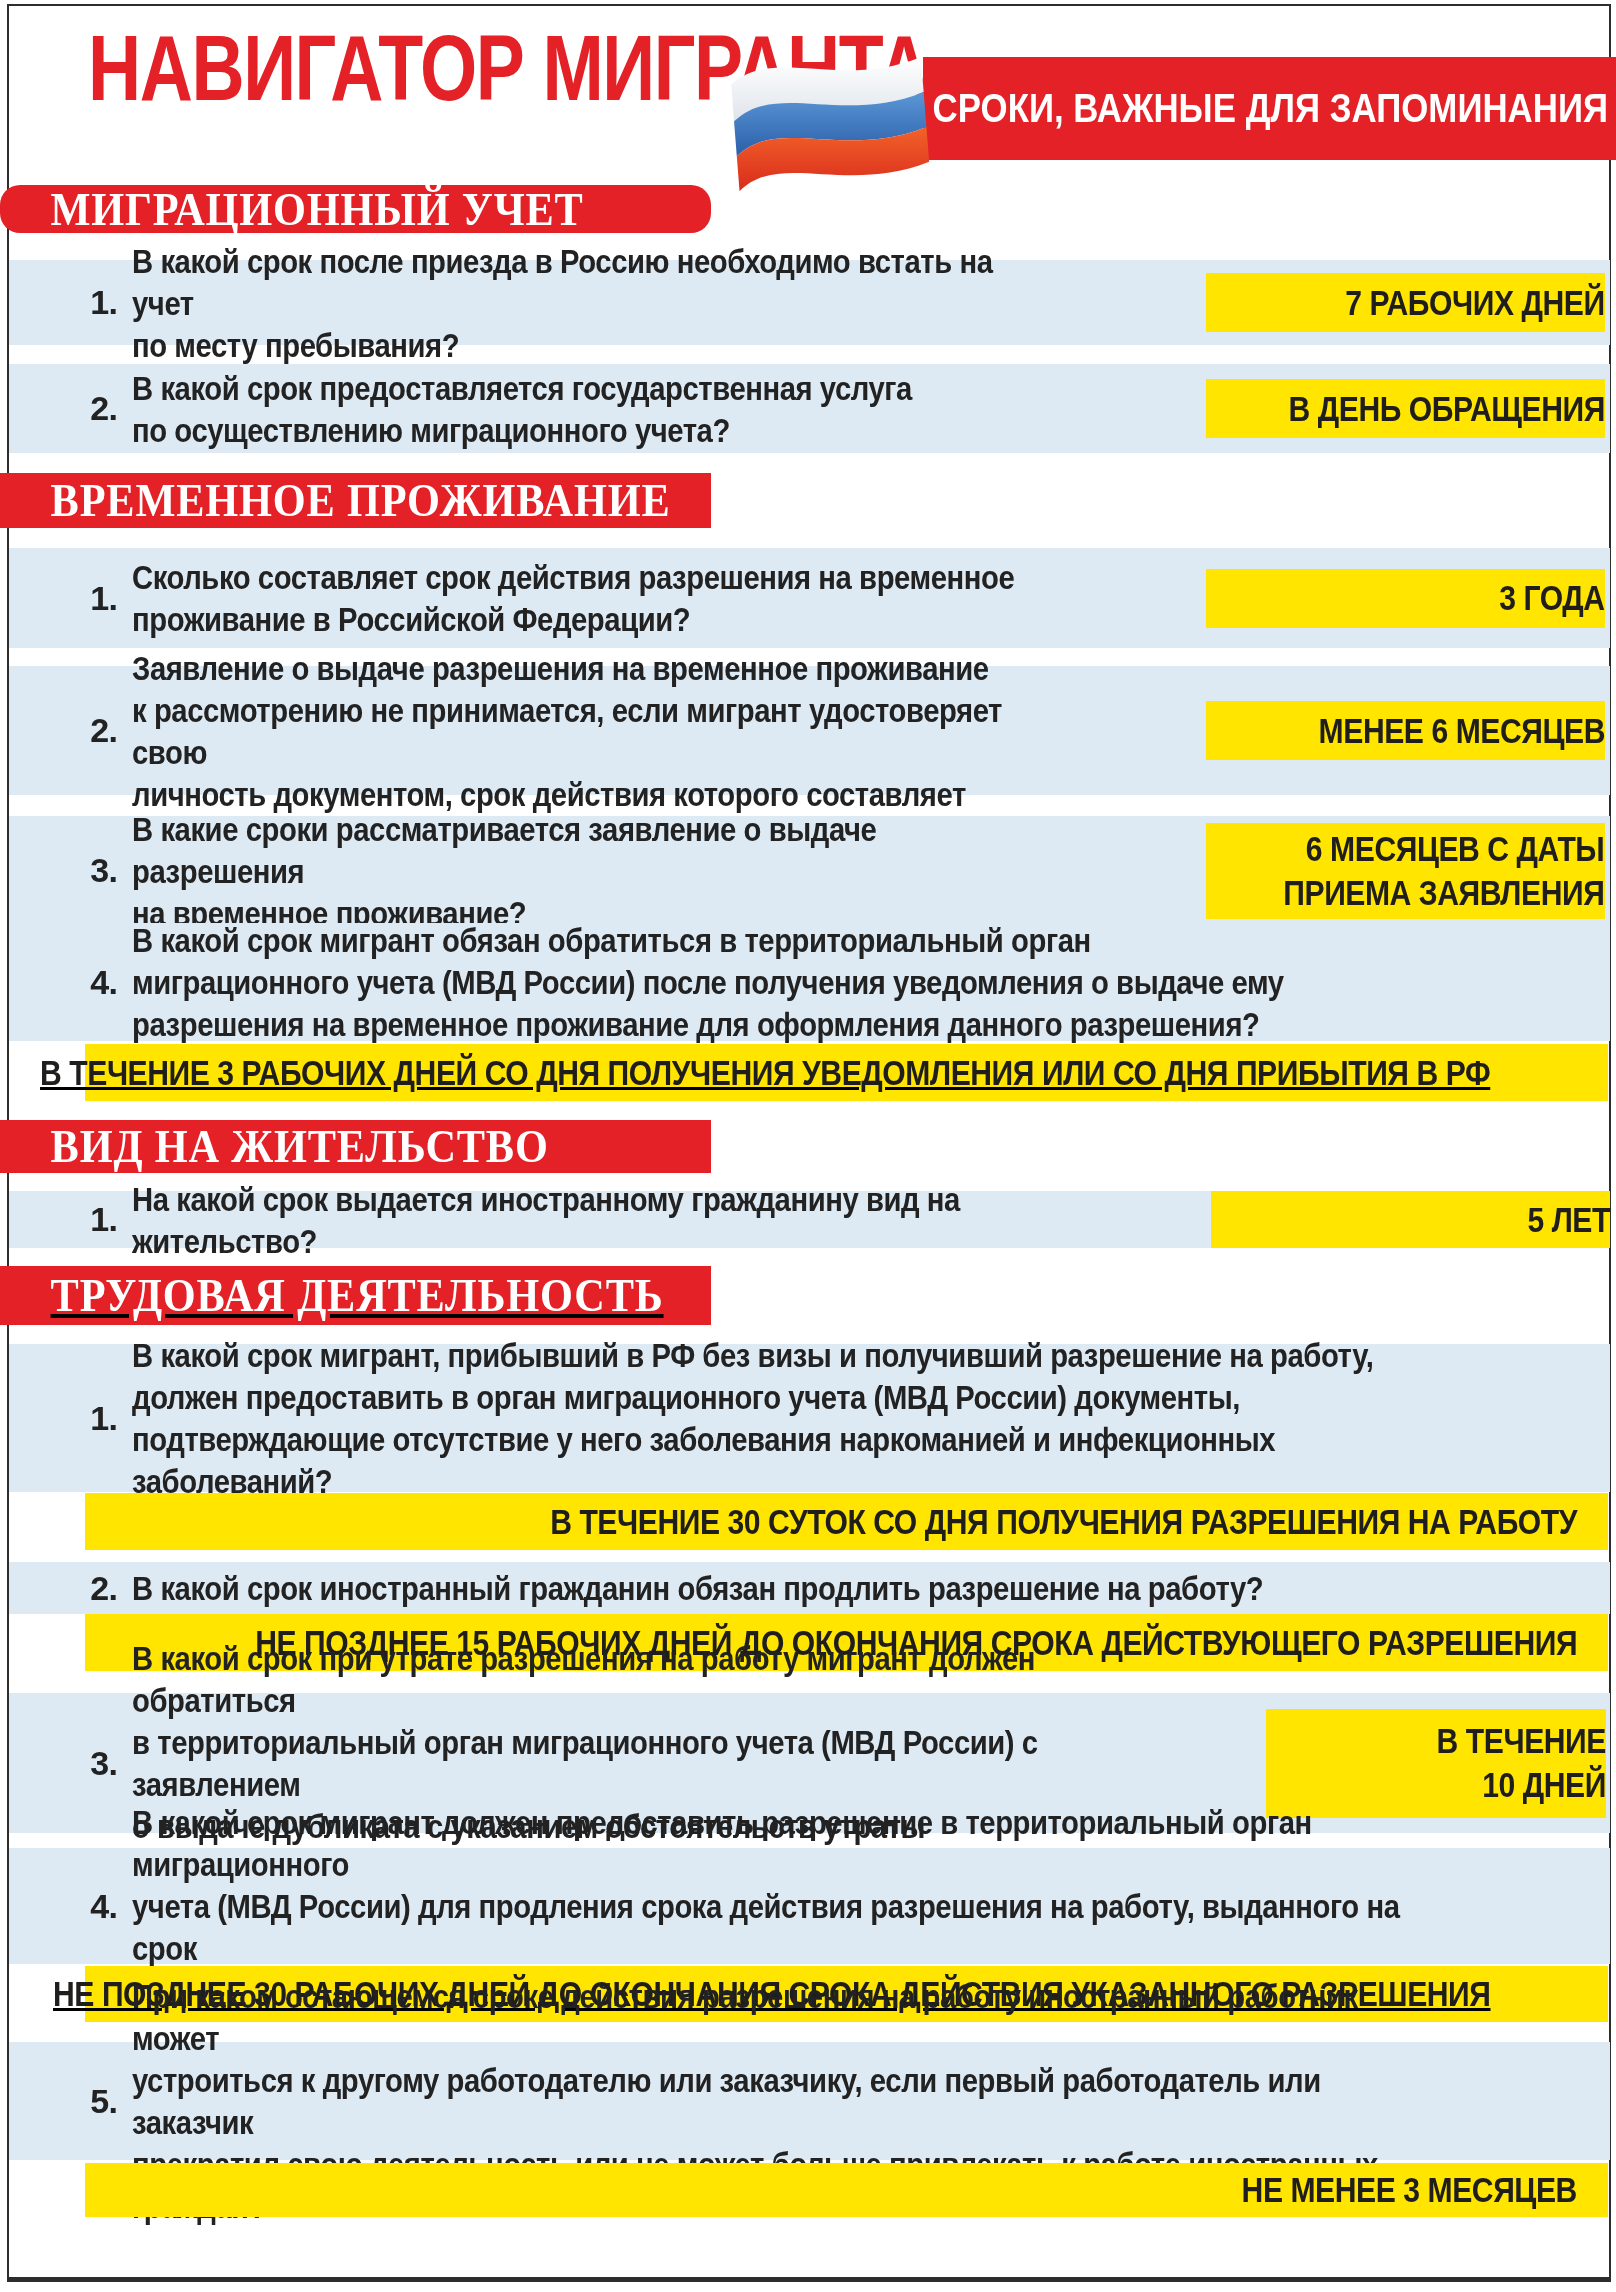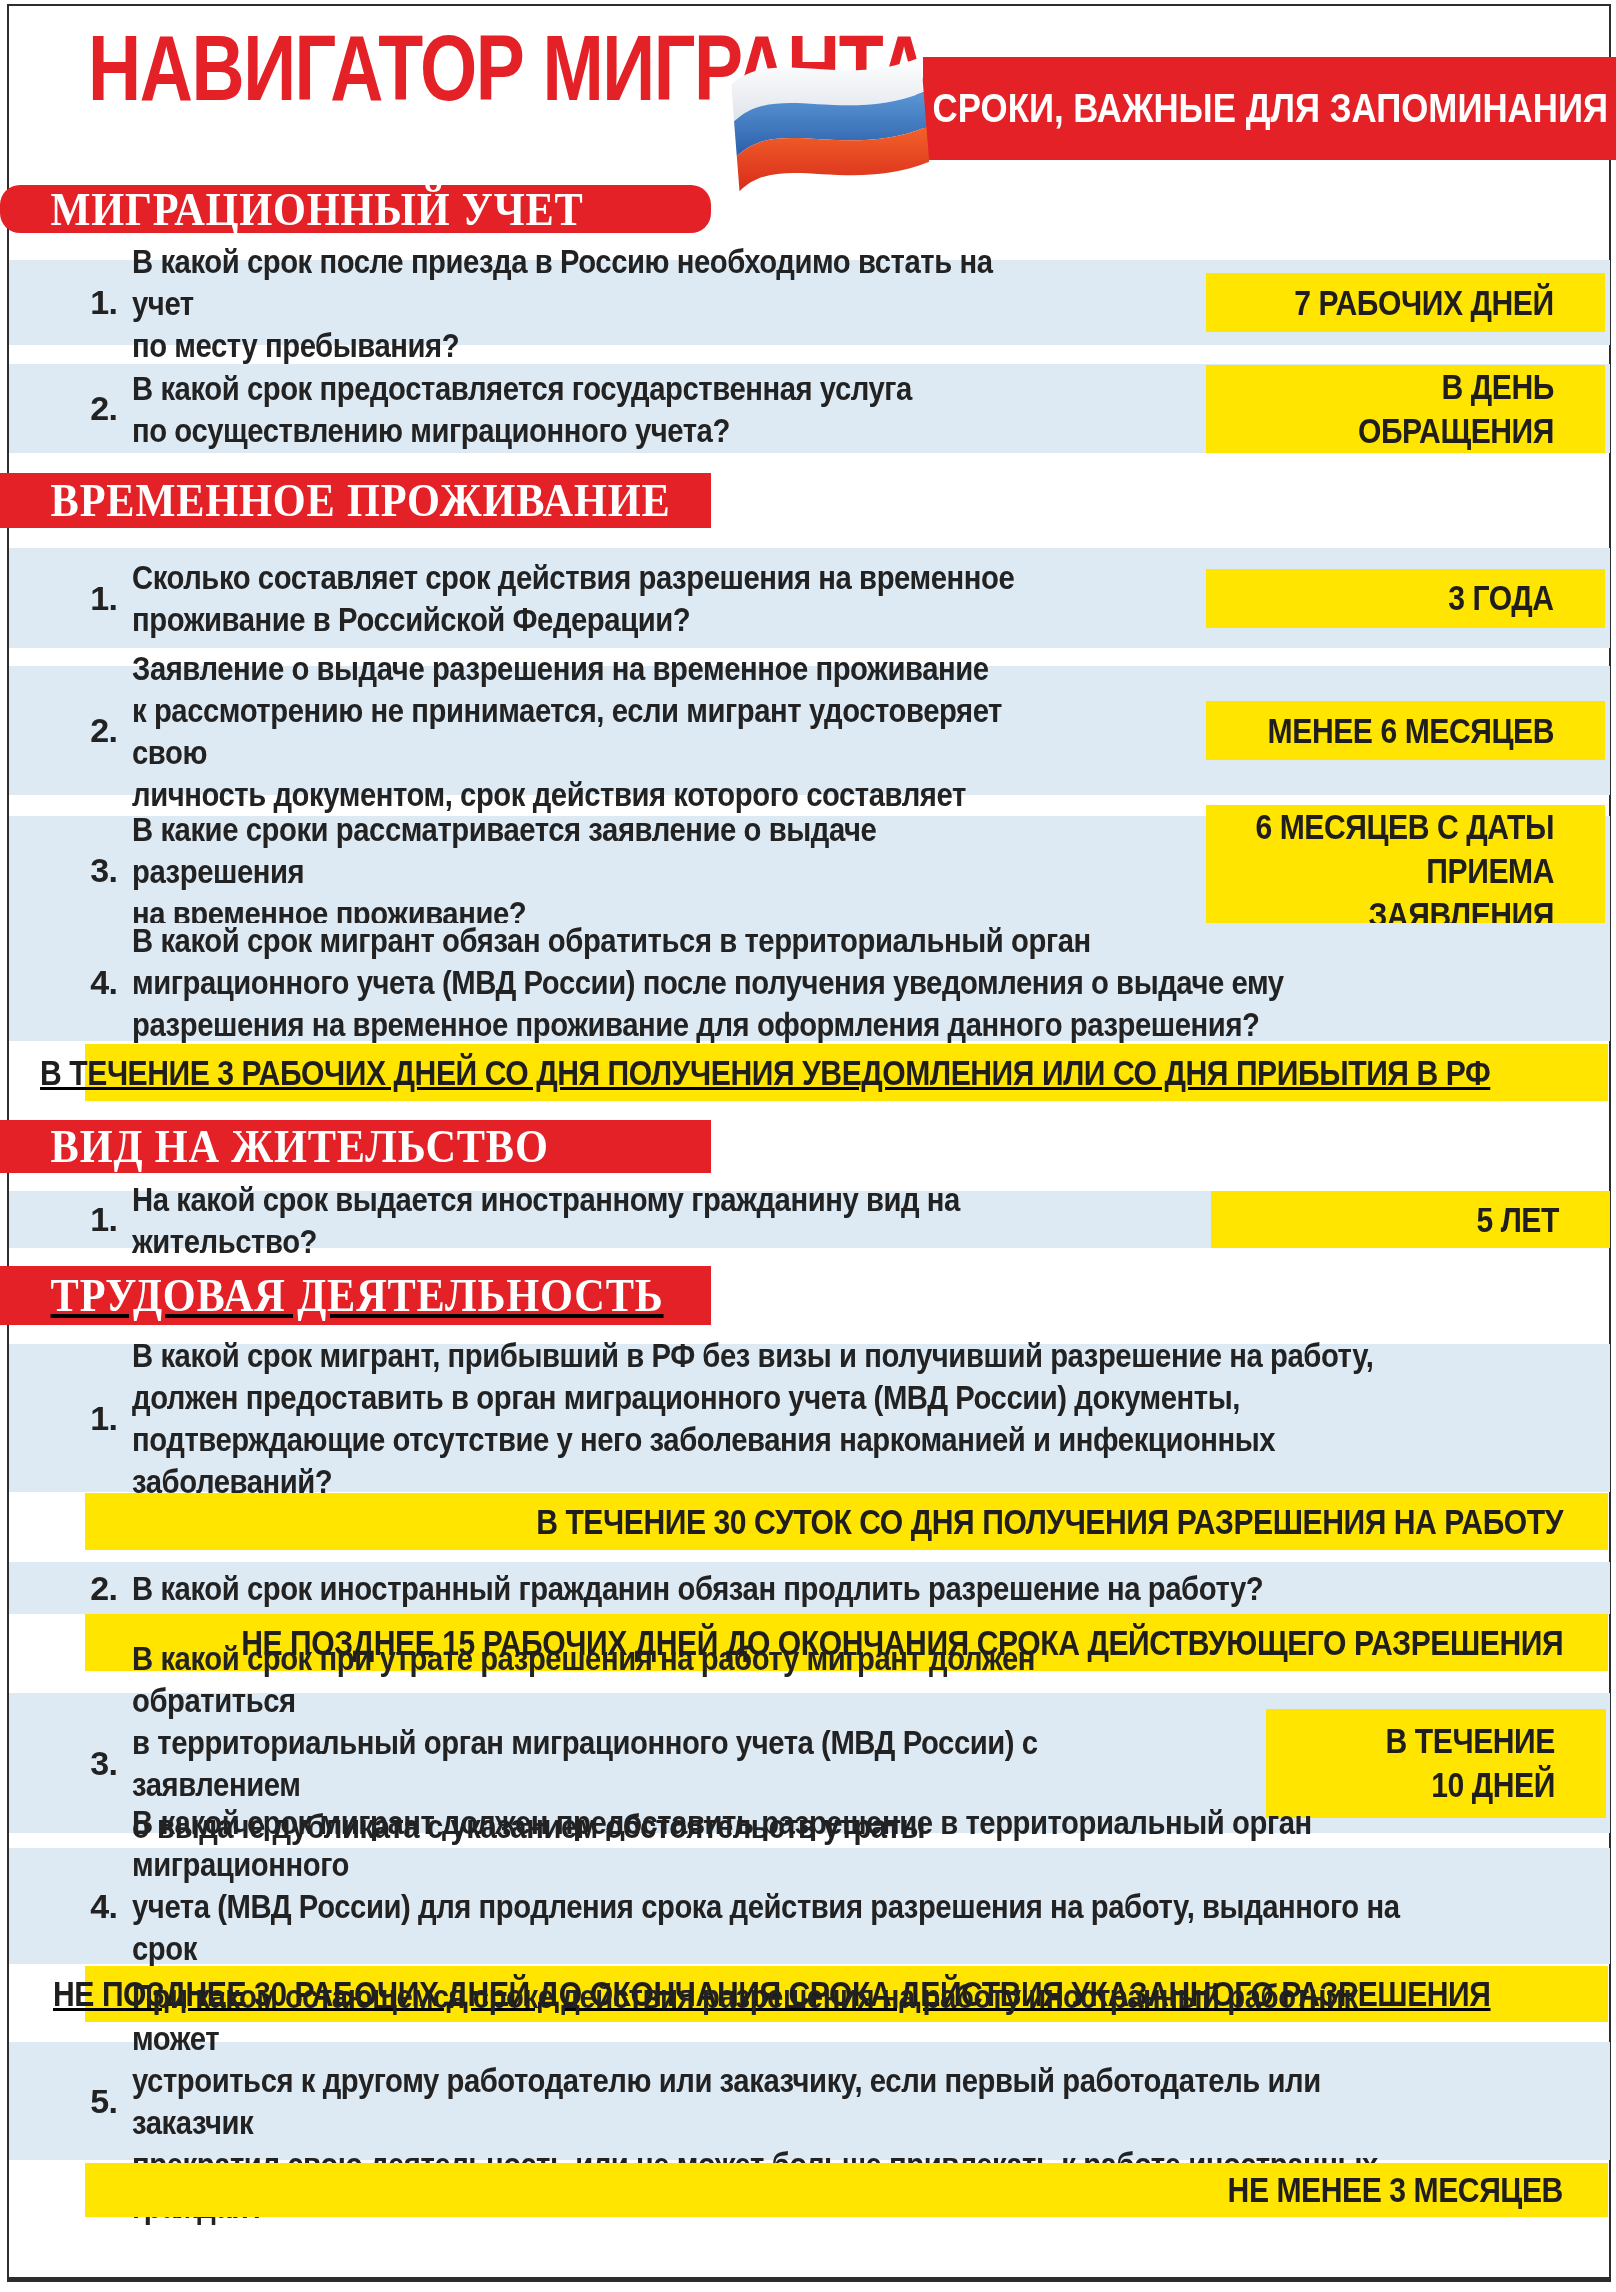--- a/index.html
+++ b/index.html
@@ -53,36 +53,36 @@
   }
   .q-text{flex:1;display:flex;align-items:center;min-width:0;}
   .cond{
     display:inline-block;font-size:34px;line-height:42px;font-weight:bold;
     color:var(--text_dark);letter-spacing:-0.5px;white-space:pre-line;
     transform:scaleX(.86);transform-origin:left center;
   }
   .a-box{
     flex:0 0 auto;width:399px;min-height:59px;margin-right:5.5px;
     background:var(--yellow);display:flex;align-items:center;justify-content:flex-end;
-    padding-right:51px;box-sizing:border-box;align-self:center;margin-left:27px;
+    box-sizing:border-box;align-self:center;margin-left:27px;
   }
   .a-box.h2{min-height:96px;}
   .a-box.stretch{align-self:stretch;min-height:auto;margin-right:0;}
   .a-box.side{width:340px;min-height:109px;margin-right:4.6px;}
   .cond-r{
     display:inline-block;font-size:35px;line-height:44px;font-weight:bold;
     color:#1f1e1c;letter-spacing:-0.5px;white-space:pre-line;text-align:right;
     transform:scaleX(.86);transform-origin:right center;
   }
   
   .bar{
     position:absolute;left:85px;width:1523px;background:var(--yellow);
     display:flex;align-items:center;box-sizing:border-box;z-index:1;
   }
-  .bar.right{justify-content:flex-end;padding-right:45px;}
+  .bar.right{justify-content:flex-end;padding-right:31px;}
   .bar.center{justify-content:flex-end;text-decoration:underline;}
   .bar .cond-r{white-space:nowrap;}
   .bar .cond-c{
     display:inline-block;font-size:35px;font-weight:bold;color:#1f1e1c;
     letter-spacing:-0.5px;white-space:nowrap;transform:scaleX(.86);transform-origin:center center;
   }
 </style>
 </head>
 <body>
 

